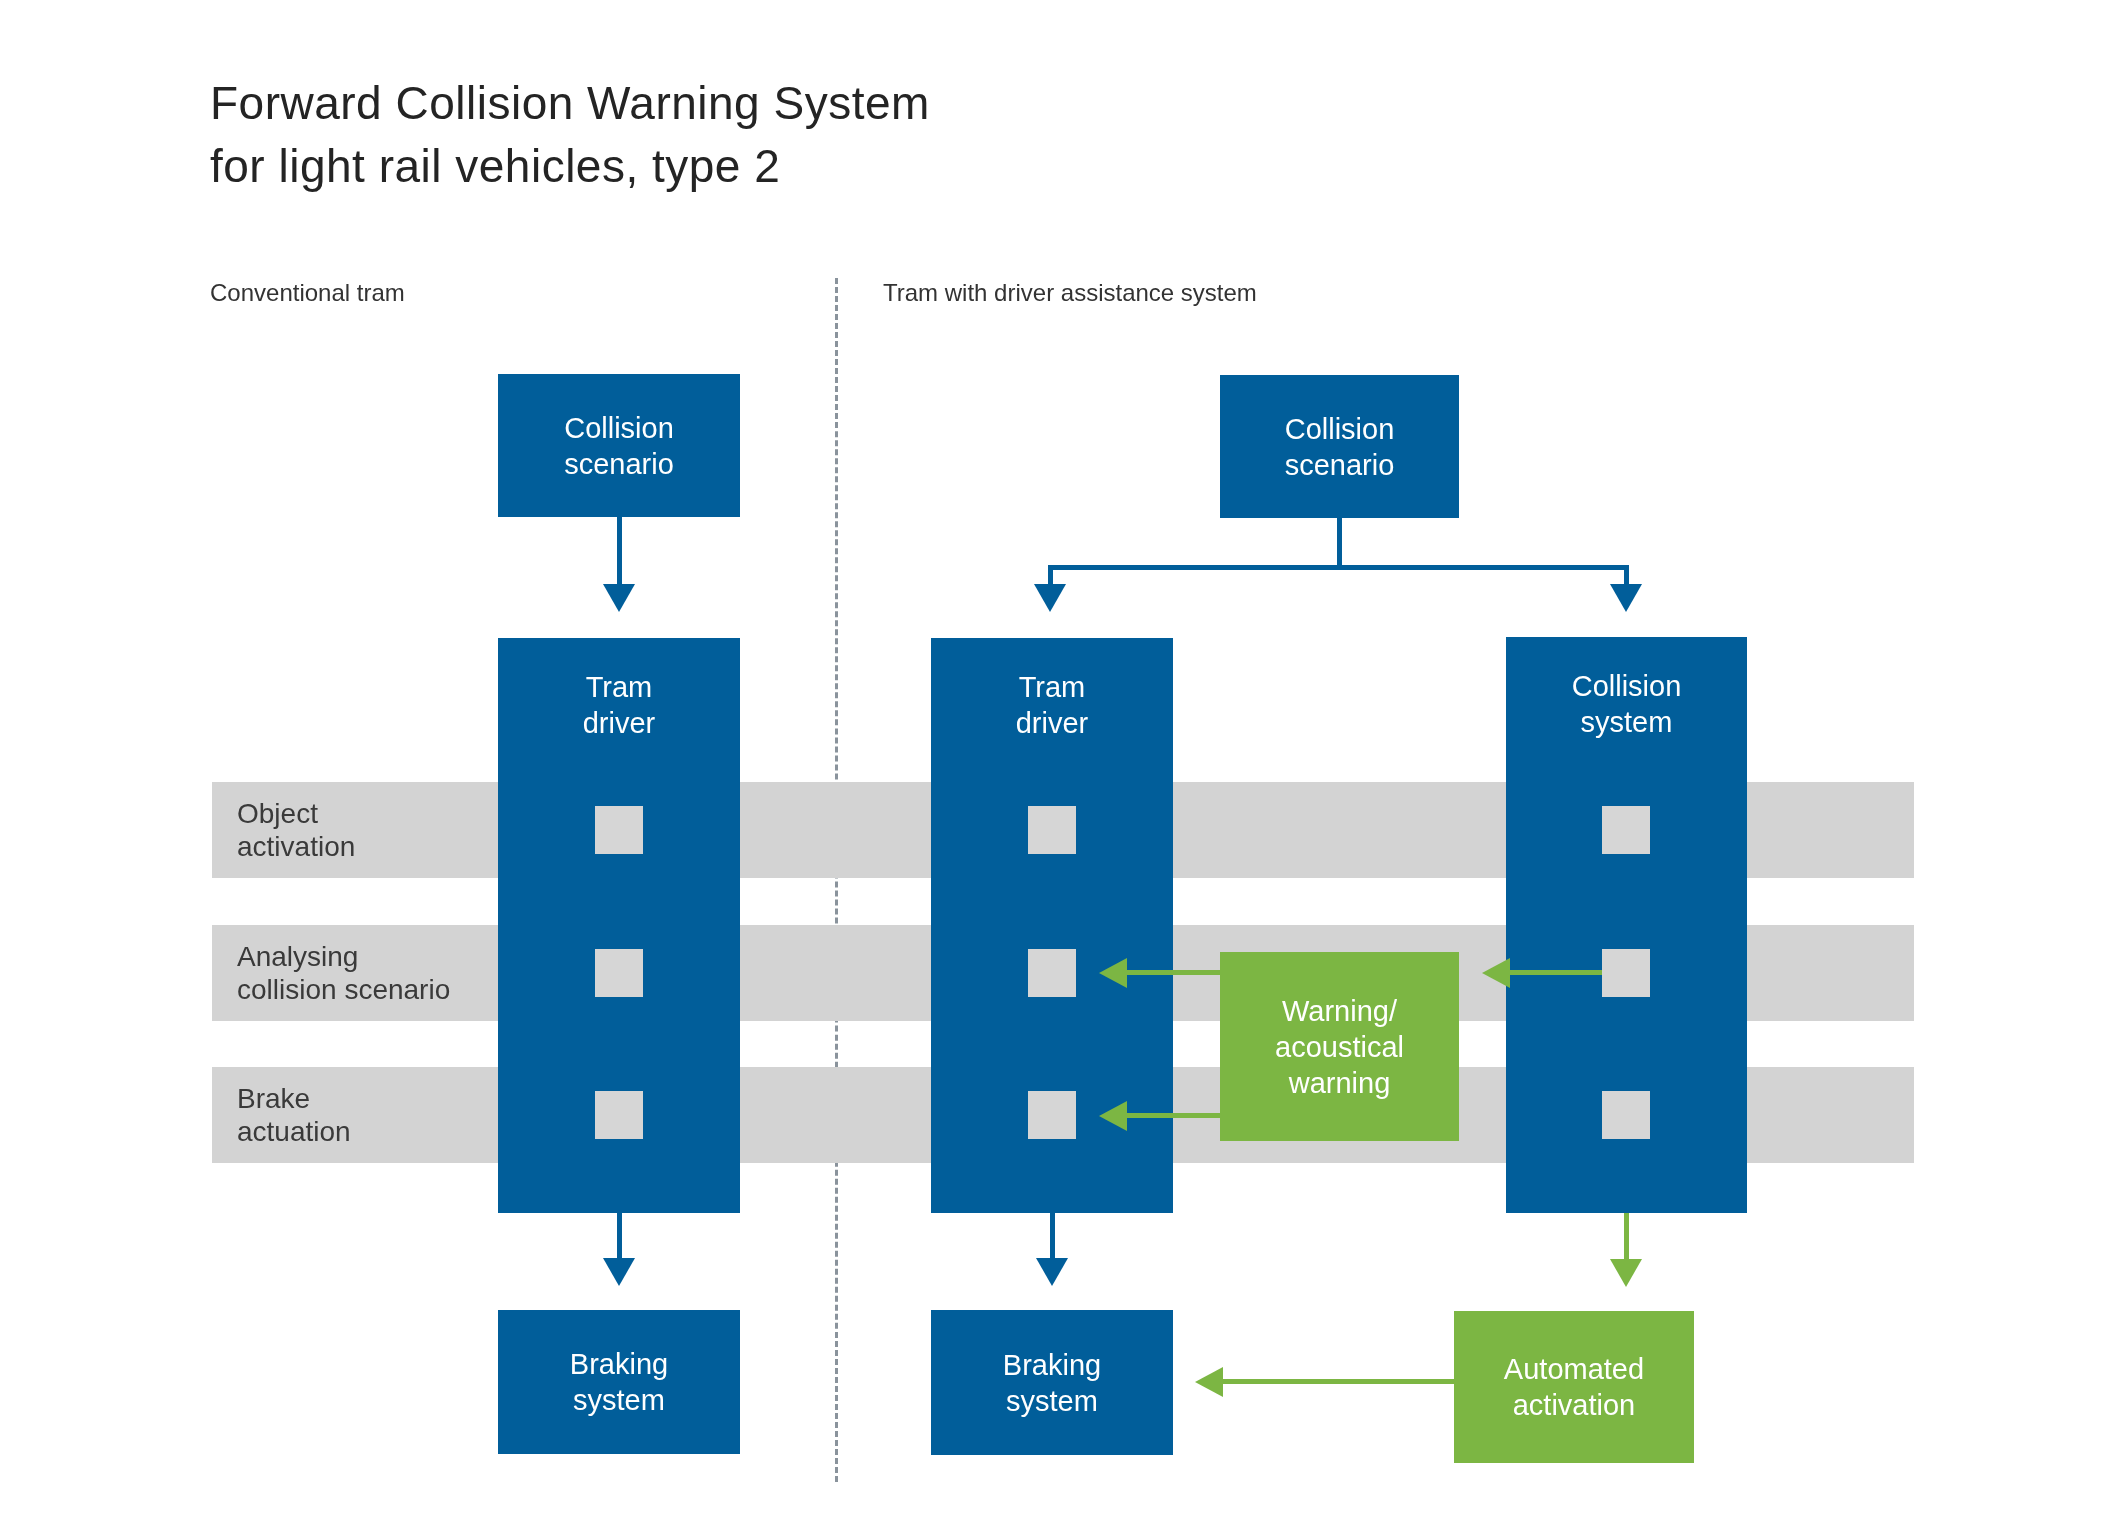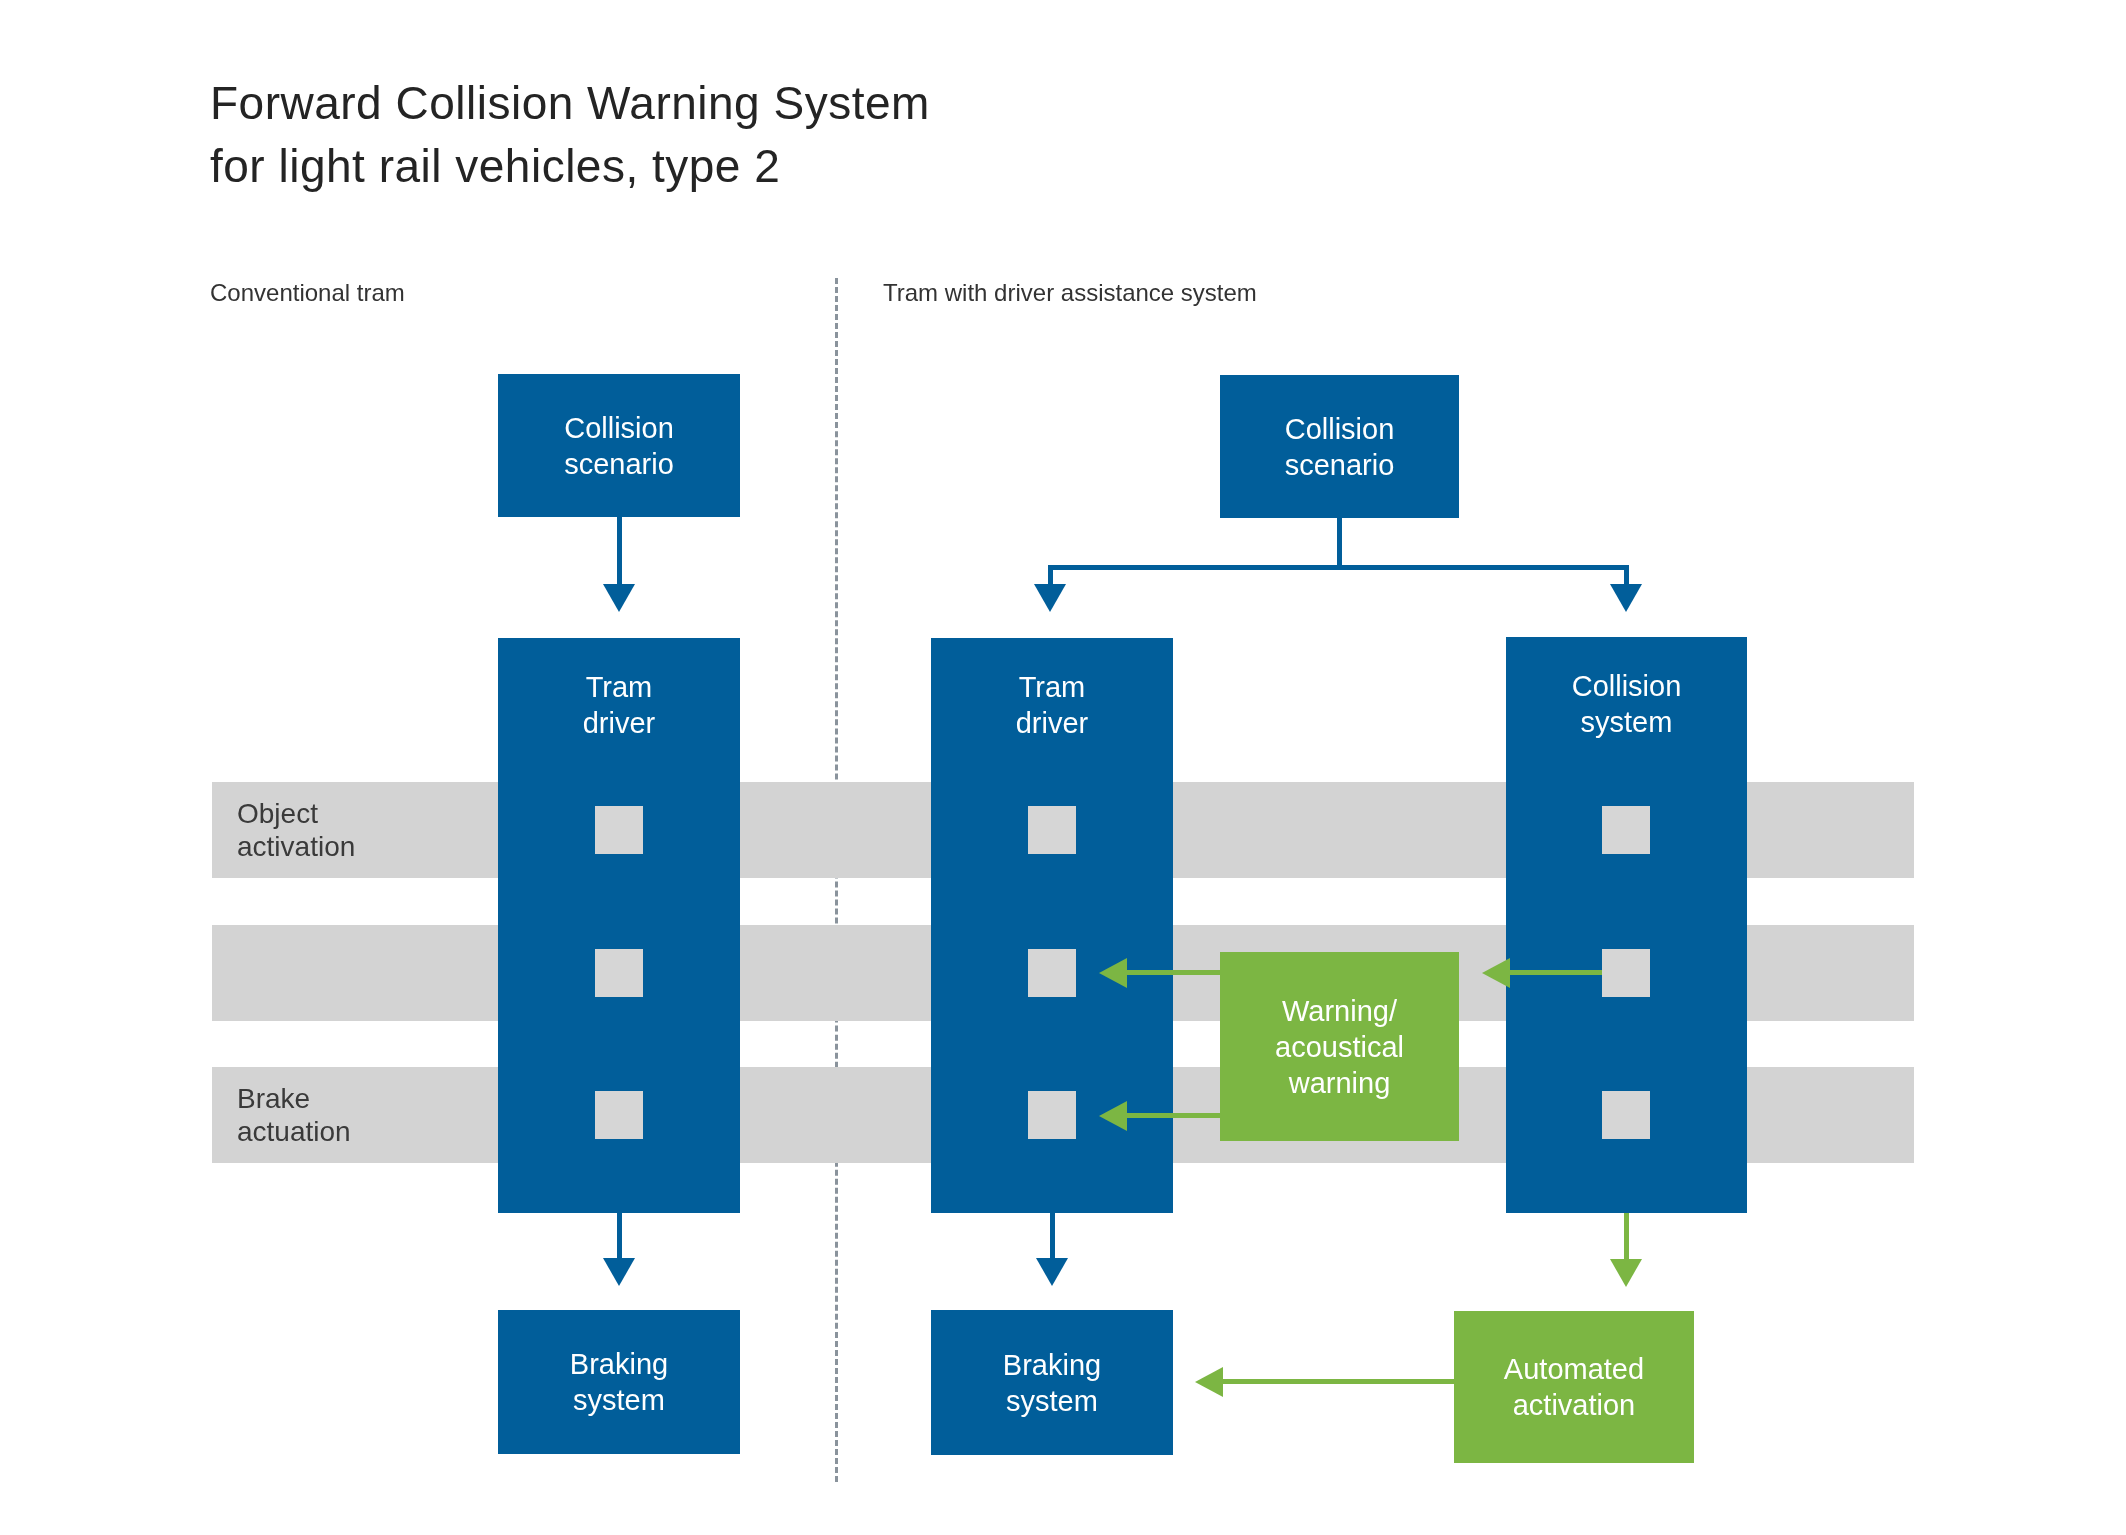--- a/index.html
+++ b/index.html
@@ -63,20 +63,22 @@
 for light rail vehicles, type 2</div>
   <div class="section-label left">Conventional tram</div>
   <div class="section-label right">Tram with driver assistance system</div>
   <div class="divider"></div>
 
   <div class="band b1"></div>
   <div class="band b2"></div>
   <div class="band b3"></div>
   <div class="lane-label" style="top:782px">Object
 activation</div>
+  <div class="lane-label" style="top:925px">Analysing
+collision scenario</div>
   <div class="lane-label" style="top:1067px">Brake
 actuation</div>
 
   <div class="box blue" style="left:498px;top:374px;width:242px;height:143px">Collision
 scenario</div>
   <div class="box blue top-text" style="left:498px;top:638px;width:242px;height:575px">Tram
 driver</div>
   <div class="box blue" style="left:498px;top:1310px;width:242px;height:144px">Braking
 system</div>
 

